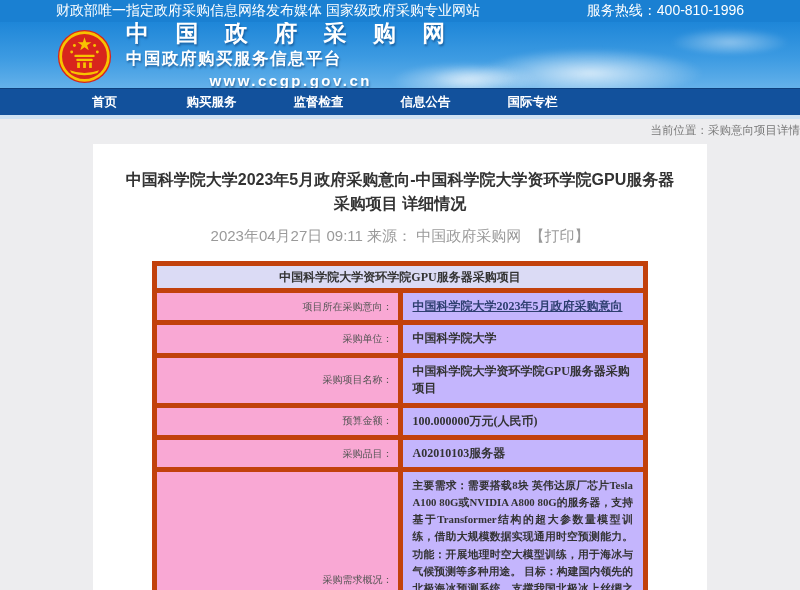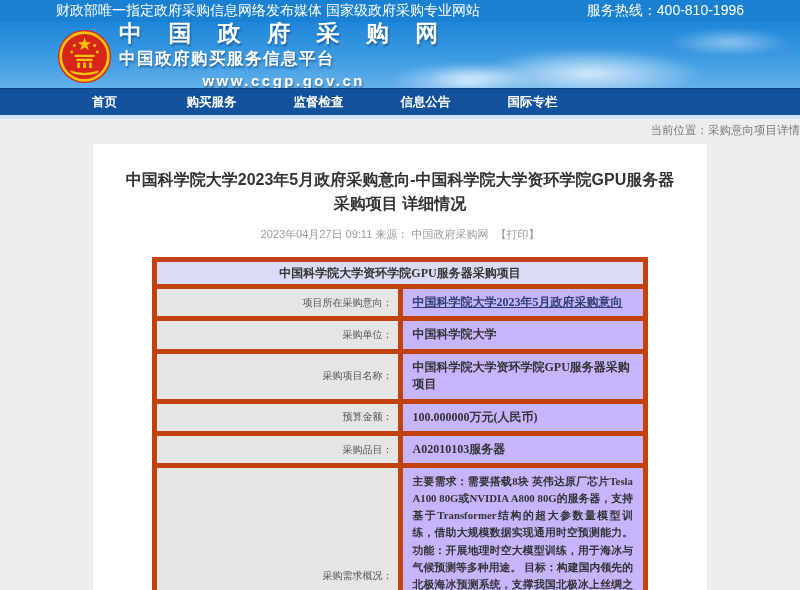--- a/index.html
+++ b/index.html
@@ -16,50 +16,50 @@
     background:linear-gradient(180deg,#1e86d8 0%,#3d9be2 55%,#64b1ea 100%); }
   .cloud { position:absolute; border-radius:50%; pointer-events:none;
     background:radial-gradient(ellipse at 50% 55%, rgba(255,255,255,.75), rgba(255,255,255,0) 70%);
     filter:blur(2px); }
   .cloud.c1 { width:230px; height:46px; right:95px; top:26px; }
   .cloud.c2 { width:150px; height:34px; right:260px; top:40px; opacity:.8; }
   .cloud.c3 { width:120px; height:26px; right:10px; top:6px; opacity:.6; }
   .cloud.c4 { width:90px; height:22px; left:430px; top:44px; opacity:.55; }
   .banner-inner { position:relative; display:flex; align-items:center; padding-left:57px; height:100%; }
   .emblem { width:55px; height:55px; flex:0 0 auto; margin-top:2px; }
-  .site-text { margin-left:7px; color:#fff;
+  .site-text { margin-left:14px; color:#fff;
     text-shadow:1px 2px 2px rgba(0,40,90,.45); }
   .site-name { font-size:23px; font-weight:bold; letter-spacing:10px; line-height:1.05; white-space:nowrap; }
   .site-sub  { font-size:16.5px; font-weight:bold; letter-spacing:1.5px; margin-top:2px; white-space:nowrap; }
   .site-url  { font-size:15px; font-weight:bold; letter-spacing:2.5px; margin-top:2px; text-align:center; }
 
   
   .nav { height:27px; background:#12519c; border-top:1px solid #0d3f7d;
     display:flex; padding-left:51px; }
   .nav a { display:block; width:107px; text-align:center; color:#fff; font-weight:bold;
     font-size:12.5px; line-height:26px; text-decoration:none; cursor:pointer; }
   .nav-strip { height:4px; background:#cfe2f3; }
 
   
   .breadcrumb { padding:4px 0 6px 63px; font-size:11.5px; color:#7a7a7a;text-align:right; }
 
   
   .card { width:614px; min-height:437px; margin:0 auto; background:#fff; padding-bottom:16px; }
 
   .article-title { padding:24px 28px 0; text-align:center; font-size:16px; font-weight:bold;
     color:#333; line-height:1.5; }
-  .article-meta { text-align:center; font-size:11px; color:#9a9a9a; margin-top:11px; }
+  .article-meta { text-align:center; font-size:15px; color:#9a9a9a; margin-top:11px; }
   .article-meta .print-btn { color:#9a9a9a; text-decoration:none; cursor:pointer; margin-left:4px; }
 
   
   table.detail { width:496px; margin:15px auto 0; border-collapse:collapse; table-layout:fixed; }
   .detail th, .detail td { border:5px solid #c2410c;font-family:Liberation Serif, serif; }
   .detail thead th { background:#dbdbf5; height:27px; font-size:12px; font-weight:bold;
     color:#333; text-align:center; }
-  .cell-label { width:86px; background:#e5e5e5; color:#555; text-align:right;
+  .cell-label { width:86px; background:#f9a8d4; color:#555; text-align:right;
     padding:5px 5px 5px 2px; font-size:10px; font-weight:normal; vertical-align:middle; white-space:nowrap; }
   .cell-value { background:#c4b5fd; padding:5px 10px; font-weight:bold; font-size:12px;
     color:#333; line-height:1.45; vertical-align:middle; word-break:break-all; }
   .cell-value.long { font-size:10.8px; line-height:1.58; text-align:justify; }
   .row-link { color:#2e3f70; text-decoration:underline; font-weight:bold; cursor:pointer; }
 </style>
 </head>
 <body>
 
 <div class="topbar">

